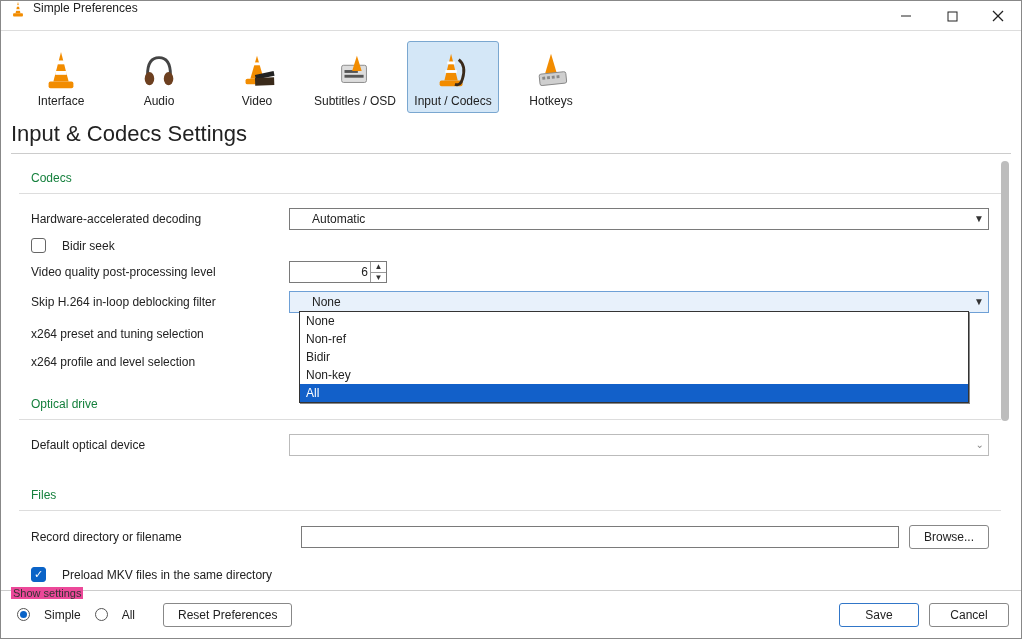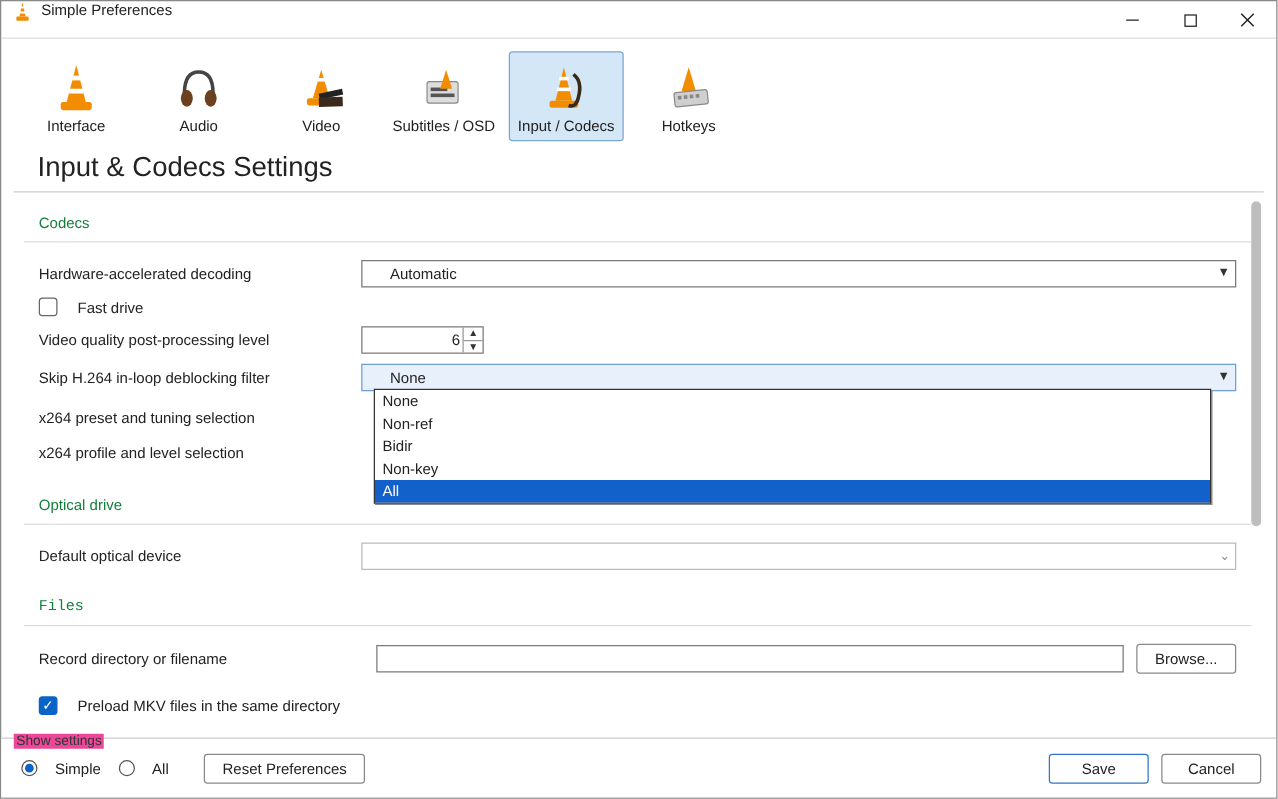--- a/index.html
+++ b/index.html
@@ -41,21 +41,20 @@
     border: 1px solid transparent; border-radius: 3px;
     font-size: 12px; text-align: center;
   }
   .cat.active { background: #d4e7f7; border: 1px solid #7aa7d0; }
   .cat .icon-wrap { width: 48px; height: 44px; display: flex; align-items: flex-end; justify-content: center; }
   .cat .label { margin-top: 2px; }
   
   .page-heading {
     font-size: 22px; font-weight: 400;
     padding: 4px 10px 6px 10px;
-    margin-left: 19px;
   }
   .hr { border-top: 1px solid #ccc; margin: 0 10px 6px 10px; }
   
   .body-scroll {
     position: absolute;
     top: 160px; left: 10px; right: 12px; bottom: 50px;
     overflow: hidden;
   }
   .scroll-thumb {
     position: absolute; right: 0; top: 0; width: 8px; height: 260px;
@@ -258,21 +257,21 @@
     <div class="ctrl">
       <div class="combo wide">
         <span>Automatic</span>
         <span class="caret">▼</span>
       </div>
     </div>
   </div>
 
   <div class="row">
     <span class="checkbox"></span>
-    <span>Fast drive</span>
+    <span>Bidir seek</span>
   </div>
 
   <div class="row">
     <div class="lbl">Video quality post-processing level</div>
     <div class="spin">
       <span>6</span>
       <span class="arrows">
         <span>▲</span>
         <span>▼</span>
       </span>
@@ -310,21 +309,21 @@
   <div class="row">
     <div class="lbl">Default optical device</div>
     <div class="ctrl">
       <div class="combo wide" style="border-color:#bbb;">
         <span></span>
         <span class="caret" style="color:#888;">⌄</span>
       </div>
     </div>
   </div>
 
-  <div class="group-title" style="margin-top:14px;font-family:Liberation Mono, monospace;">Files</div>
+  <div class="group-title" style="margin-top:24px;">Files</div>
   <div class="row">
     <div class="lbl" style="width:260px;">Record directory or filename</div>
     <div class="textinput"></div>
     <div class="btn">
       <span>Browse...</span>
     </div>
   </div>
   <div class="row" style="margin-top:10px;">
     <span class="checkbox checked">✓</span>
     <span>Preload MKV files in the same directory</span>

